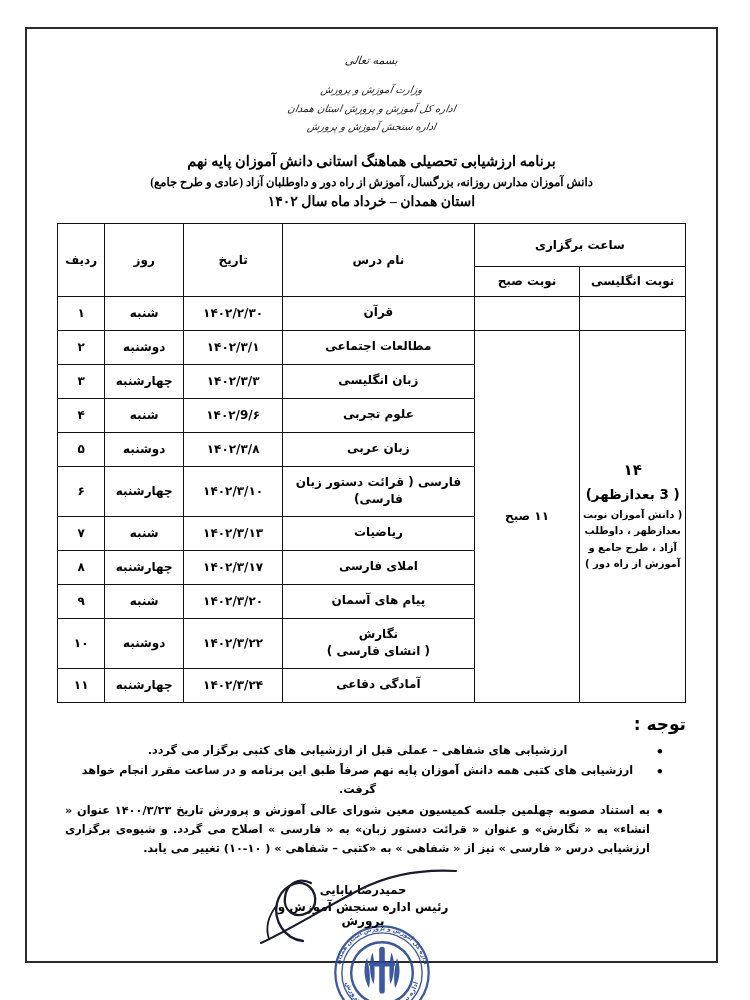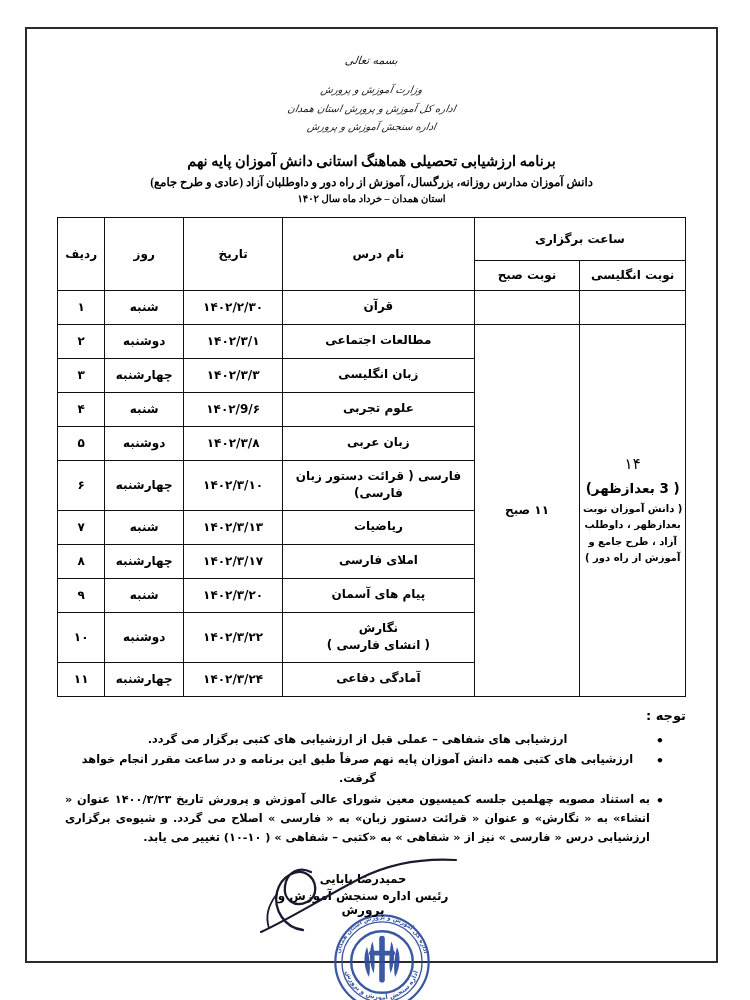--- a/index.html
+++ b/index.html
@@ -70,21 +70,21 @@
     letter-spacing: -0.2px;
     margin-bottom: 5px;
   }
   .title-sub {
     font-size: 11.6px;
     font-weight: bold;
     letter-spacing: -0.3px;
     margin-bottom: 4px;
   }
   .title-loc {
-    font-size: 10px;
+    font-size: 14px;
     font-weight: bold;
     letter-spacing: -0.2px;
   }
 
   
   .table-wrap {
     margin: 13px 30px 0 30px;
     direction: rtl;
   }
   table.sched {
@@ -121,21 +121,21 @@
   td.morning {
     font-size: 15px;
     font-weight: bold;
   }
   td.afternoon {
     padding: 4px 6px;
     line-height: 1.5;
   }
   .aft-big {
     font-size: 15px;
-    font-weight: normal;
+    font-weight: bold;
     display: block;
     margin-bottom: 2px;
   }
   .aft-mid {
     font-size: 13.5px;
     font-weight: bold;
     display: block;
     margin-bottom: 3px;
   }
   .aft-note {
@@ -145,21 +145,21 @@
     line-height: 1.65;
   }
   td.blank { }
 
   
   .notes {
     direction: rtl;
     margin: 11px 30px 0 30px;
   }
   .notes-title {
-    font-size: 13px;
+    font-size: 17px;
     font-weight: bold;
   }
   ul.note-list {
     margin: 8px;
     padding: 0 14px 0 0;
     list-style: none;
   }
   ul.note-list li {
     font-size: 11.3px;
     font-weight: bold;

